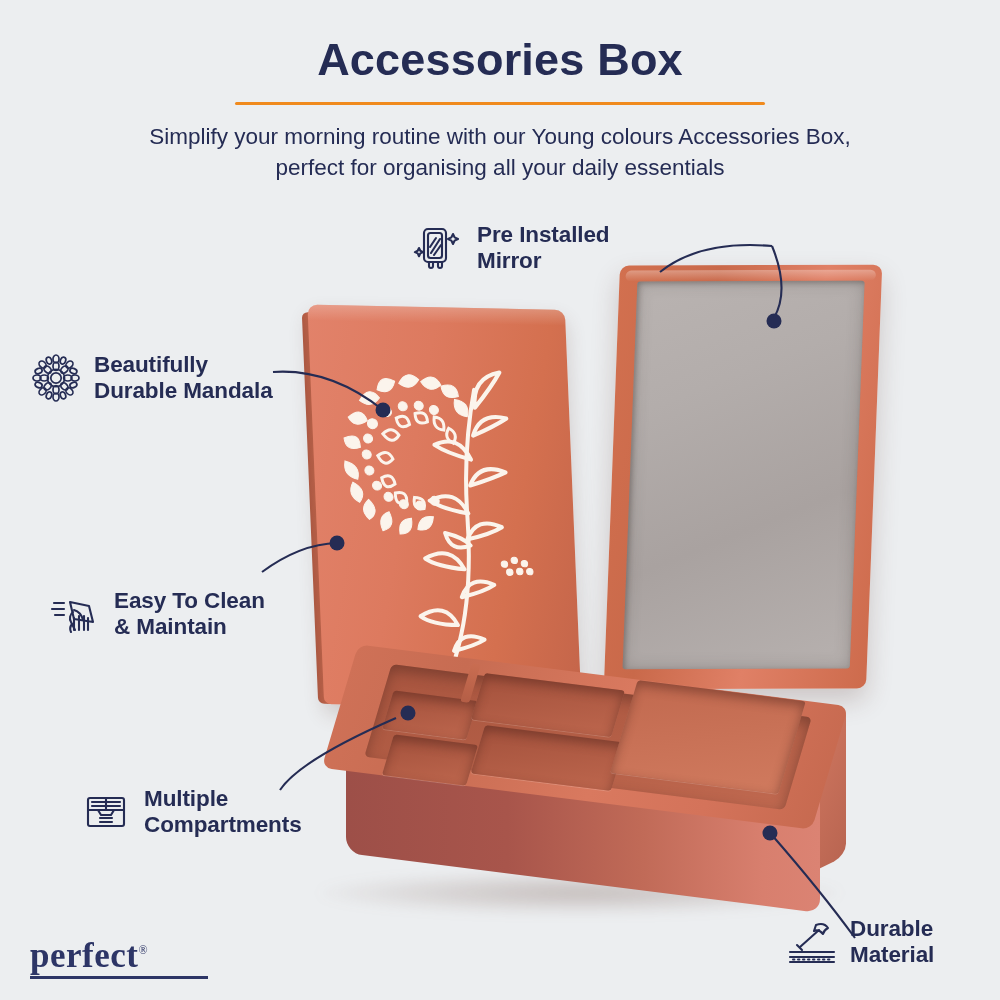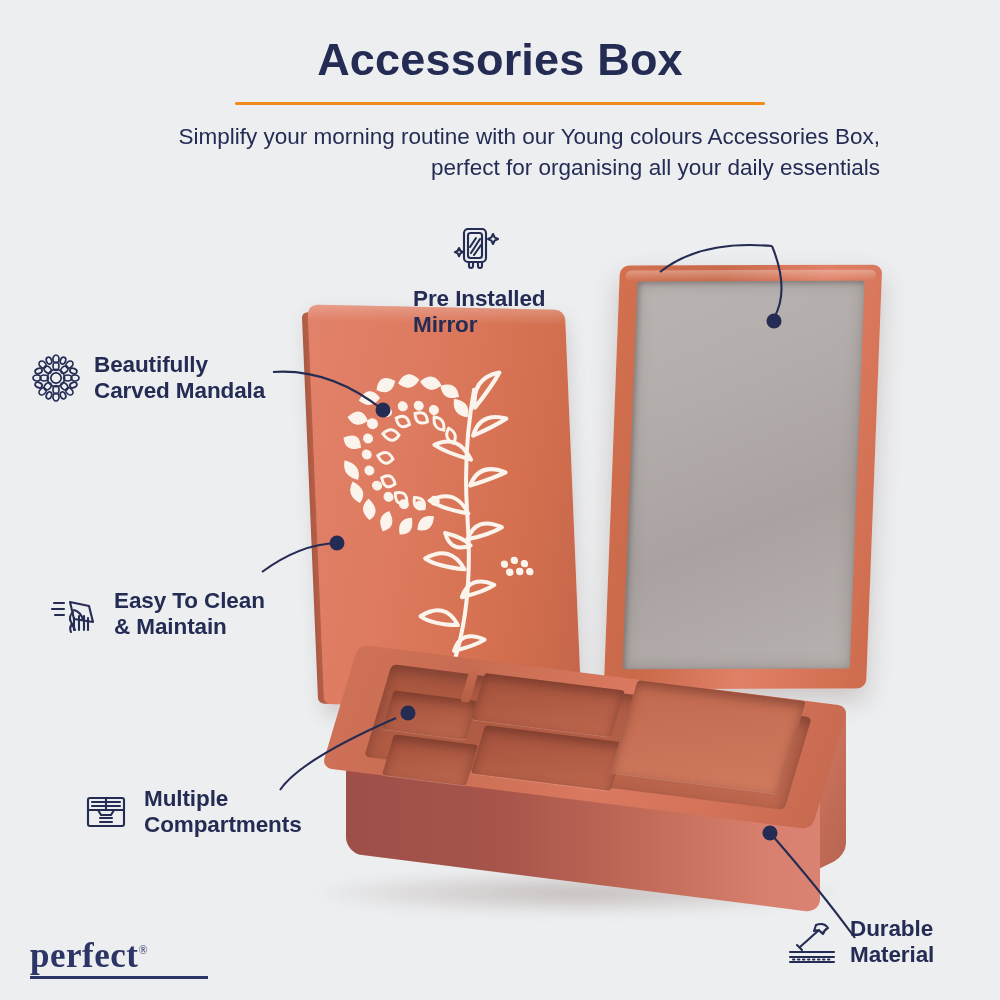--- a/index.html
+++ b/index.html
@@ -19,21 +19,21 @@
     margin:0;padding-top:36px;
     font-size:45px;font-weight:bold;letter-spacing:.2px;
     color:#252c54;line-height:1.05;
   }
   .rule{
     width:530px;height:3px;margin:19px auto 0;
     background:#f08a1d;border-radius:2px;
   }
   .subtitle{
     margin:17px auto 2px;width:760px;
-    font-size:22.5px;line-height:1.35;color:#252c54;font-weight:400;text-align:right;
+    font-size:22.5px;line-height:1.35;color:#252c54;font-weight:400;
   }
 
   
   .product{position:absolute;left:0;top:0;width:1000px;height:1000px;}
 
   
   .floor-shadow{
     position:absolute;left:320px;top:872px;width:520px;height:42px;
     background:radial-gradient(ellipse at 50% 50%, rgba(110,80,70,.30) 0%, rgba(110,80,70,.13) 46%, rgba(110,80,70,0) 74%);
     filter:blur(6px);
@@ -122,21 +122,21 @@
   
   .connectors{position:absolute;left:0;top:0;width:1000px;height:1000px;pointer-events:none;}
 
   
   .feature{position:absolute;display:flex;align-items:center;gap:12px;}
   .feature .ficon{flex:0 0 auto;width:52px;height:52px;display:block;}
   .feature .ftext{
     font-size:22.5px;font-weight:bold;color:#252c54;line-height:1.16;
     white-space:pre-line;letter-spacing:-.1px;
   }
-  .f-mirror{left:413px;top:222px;flex-direction:column;}
+  .f-mirror{left:413px;top:222px;}
   .f-mirror .ftext{text-align:left;}
   .f-mandala{left:30px;top:352px;}
   .f-clean{left:50px;top:588px;align-items:center;}
   .f-compart{left:80px;top:786px;}
   .f-durable{left:786px;top:916px;align-items:flex-end;}
 
   
   .logo{position:absolute;left:30px;top:938px;}
   .logo-word{
     font-family:"Liberation Serif", serif;
@@ -323,21 +323,21 @@
           <ellipse cx="19" cy="43.4" rx="2.6" ry="3.6" transform="rotate(22 19 43.4)"></ellipse>
           <ellipse cx="33" cy="43.4" rx="2.6" ry="3.6" transform="rotate(-22 33 43.4)"></ellipse>
           <ellipse cx="8.6" cy="19" rx="3.6" ry="2.6" transform="rotate(-22 8.6 19)"></ellipse>
           <ellipse cx="8.6" cy="33" rx="3.6" ry="2.6" transform="rotate(22 8.6 33)"></ellipse>
           <ellipse cx="43.4" cy="19" rx="3.6" ry="2.6" transform="rotate(22 43.4 19)"></ellipse>
           <ellipse cx="43.4" cy="33" rx="3.6" ry="2.6" transform="rotate(-22 43.4 33)"></ellipse>
         </g>
       </g>
     </svg>
     <div class="ftext">Beautifully
-Carved Mandala</div>
+Durable Mandala</div>
   </div>
 
   <div class="feature f-clean">
     <svg class="ficon" viewBox="0 0 52 52">
       <g fill="none" stroke="#252c54" stroke-width="2.1" stroke-linecap="round" stroke-linejoin="round">
         <path d="M20 14 L39 18 L43 34 L24 31z"></path>
         <path d="M24 22 q7 2 9 10"></path>
         <path d="M23 24 c-3 2 -4 7 -2 10 l4 8"></path>
         <path d="M24 30 v12"></path>
           <path d="M29 28 v14"></path>

